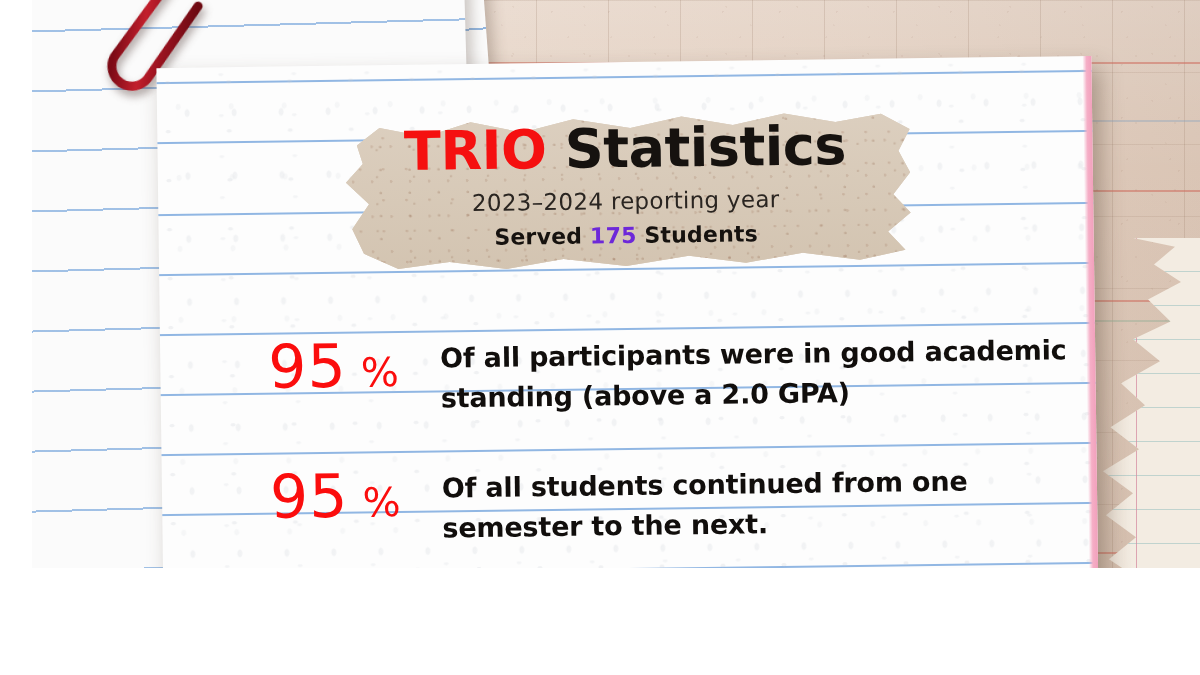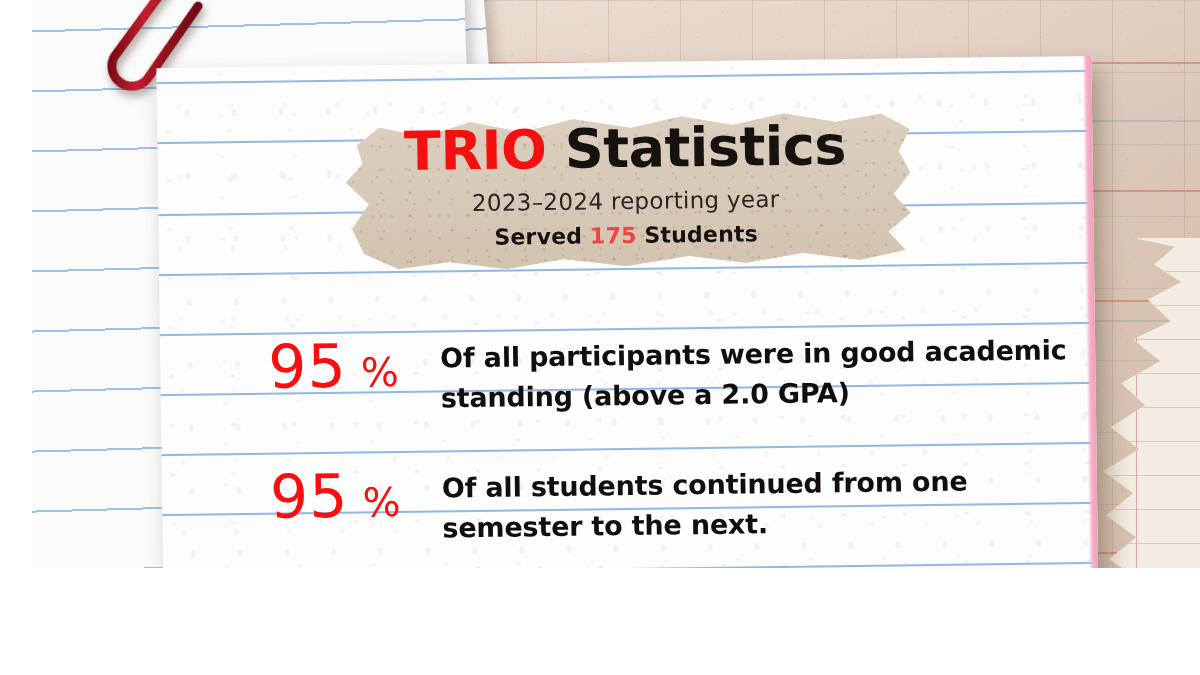--- a/index.html
+++ b/index.html
@@ -219,21 +219,21 @@
     letter-spacing: 0.3px;
   }
   #served-line {
     margin-top: 9px;
     font-family: "DejaVu Sans", sans-serif;
     font-size: 22px;
     font-weight: 700;
     color: #16120f;
     letter-spacing: 0.2px;
   }
-  #served-count { color: #ef4444; font-weight: 800; }
+  #served-count { color: #6d28d9; font-weight: 800; }
 
   
   .stat-row {
     position: absolute;
     left: 108px;
     right: 40px;
     display: flex;
     align-items: flex-start;
   }
   #stat-row-0 { top: 268px; }

